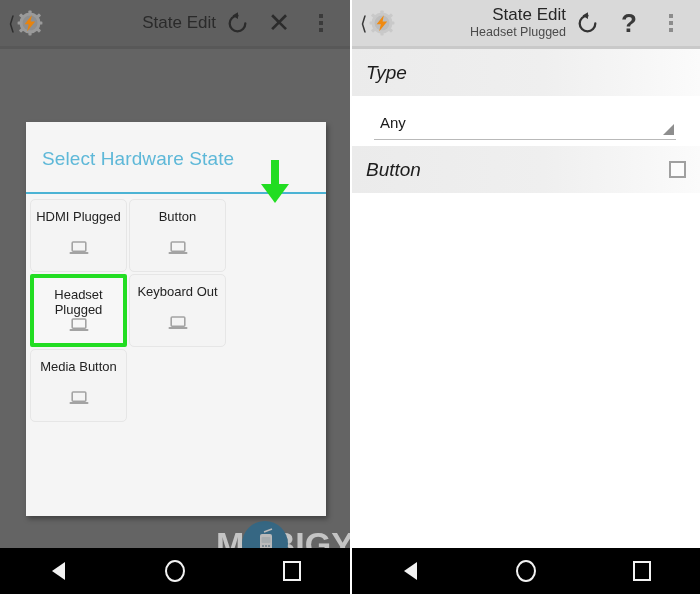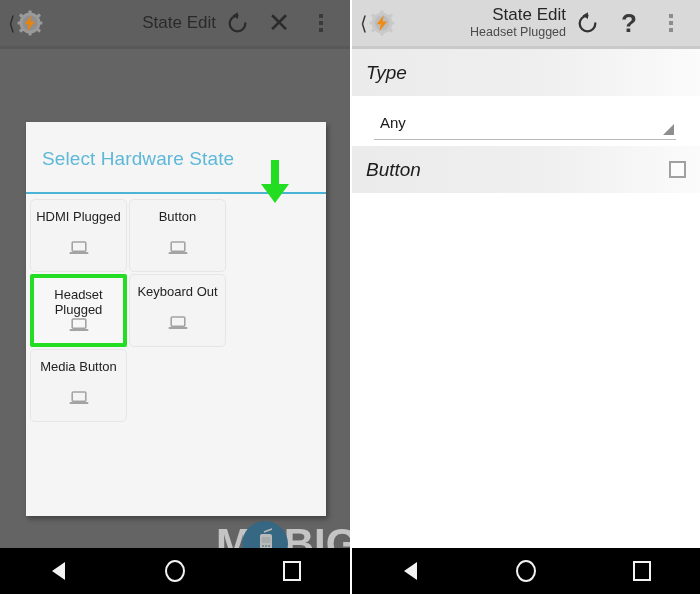--- a/index.html
+++ b/index.html
@@ -257,21 +257,21 @@
     position: absolute;
     left: 216px;
     top: 521px;
     width: 268px;
     height: 46px;
     z-index: 4;
     pointer-events: none;
     opacity: 0.62;
   }
   .wm-text {
-    font-size: 42px;
+    font-size: 34px;
     font-weight: bold;
     letter-spacing: 0px;
     color: #ffffff;
     line-height: 46px;
     white-space: nowrap;
     font-family: "Liberation Sans", sans-serif;
   }
   .wm-logo {
     position: absolute;
     left: 26px;

